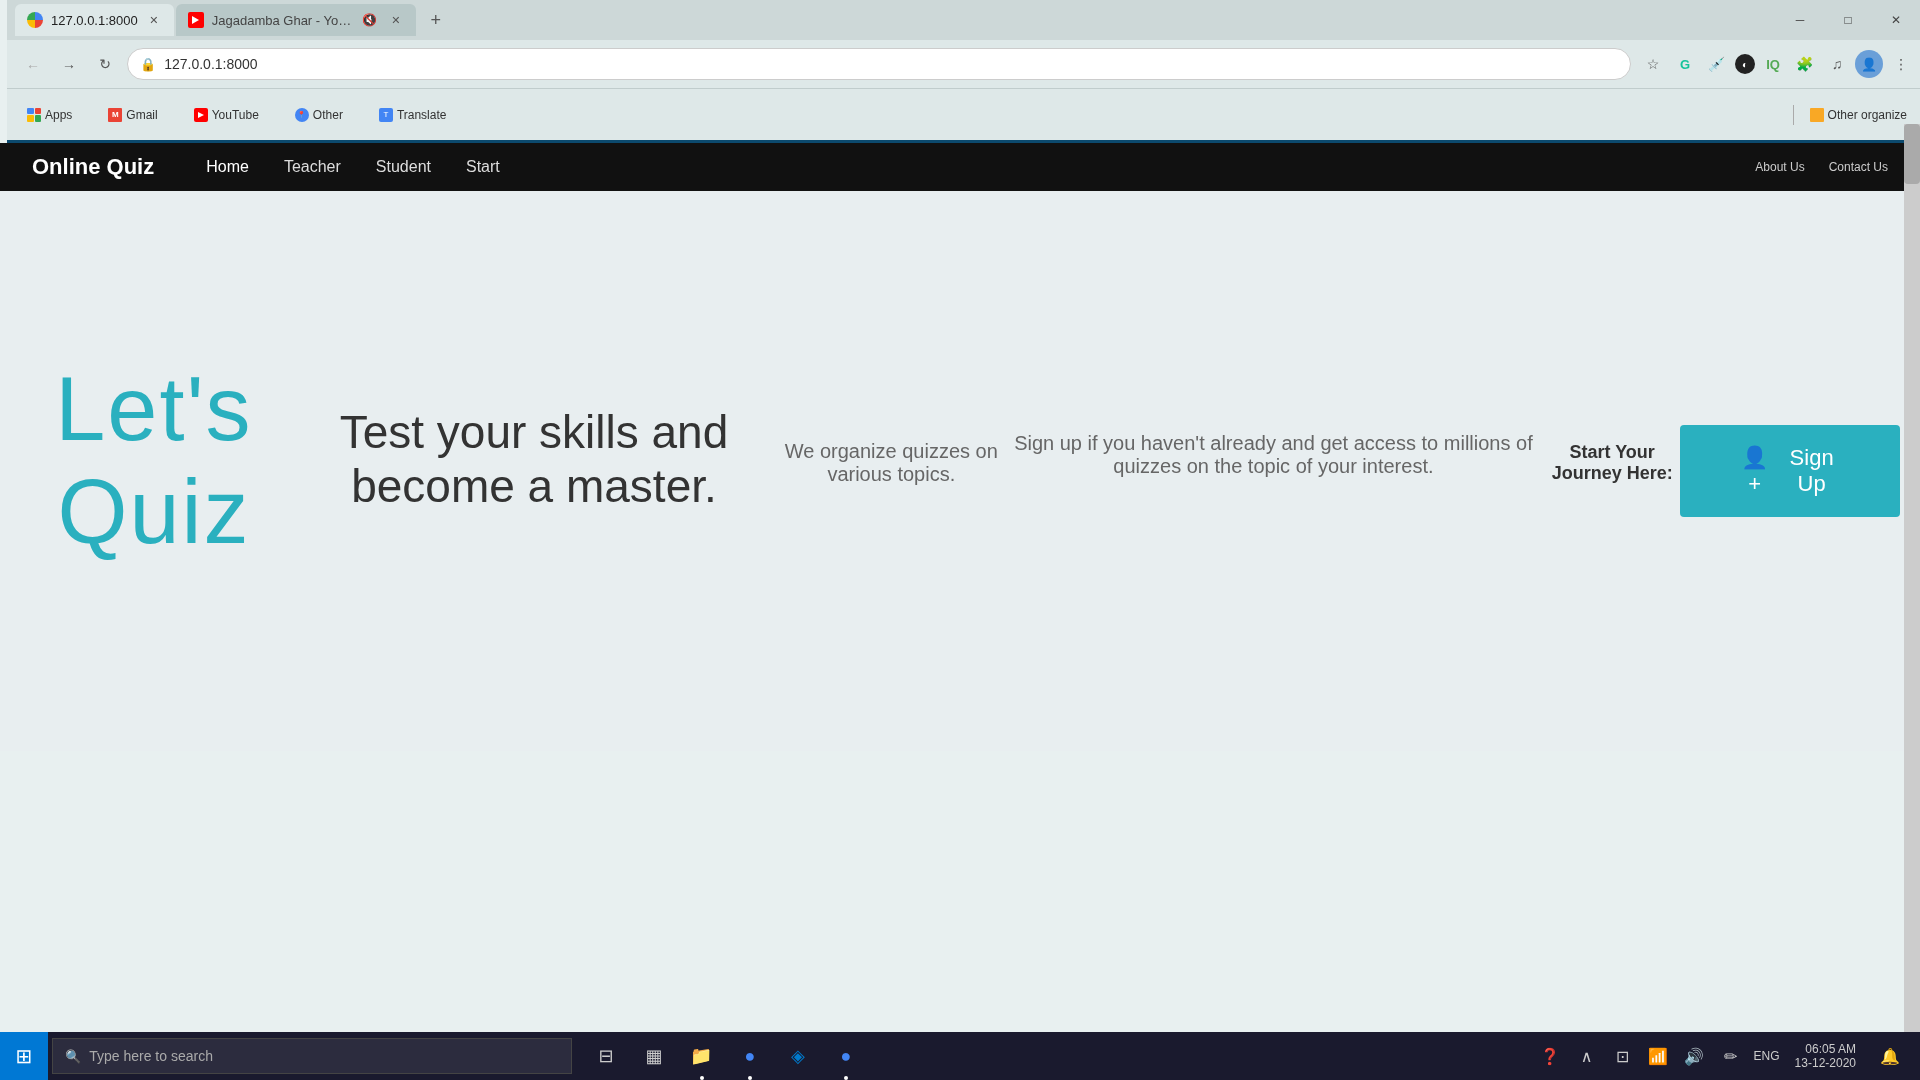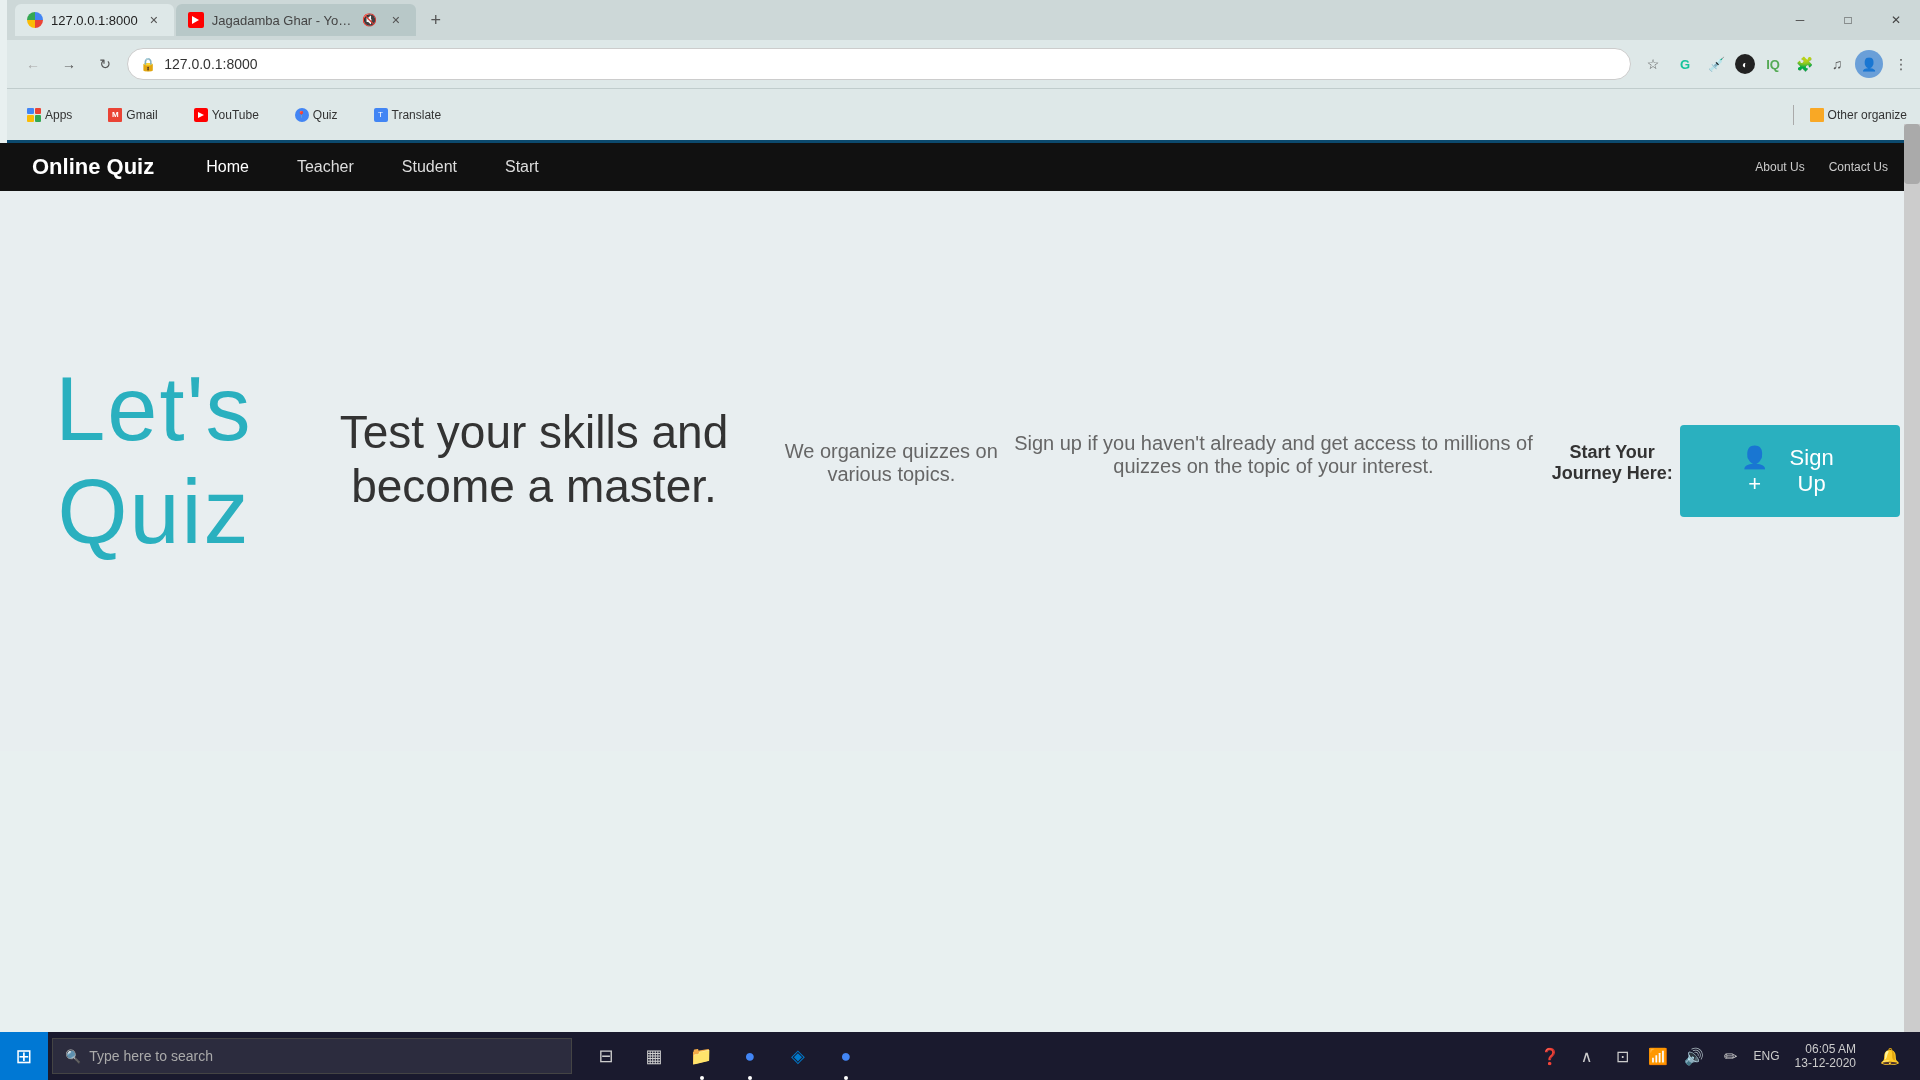--- a/index.html
+++ b/index.html
@@ -210,21 +210,21 @@
 
     .app-logo {
       font-size: 22px;
       font-weight: bold;
       color: #fff;
       margin-right: 40px;
     }
 
     .nav-links {
       display: flex;
-      gap: 24px;
+      gap: 11px;
       align-items: center;
     }
 
     .nav-link {
       color: #ddd;
       text-decoration: none;
       padding: 8px 12px;
       font-size: 16px;
       cursor: pointer;
       border-radius: 4px;
@@ -605,21 +605,21 @@
       <span>Gmail</span>
     </div>
 
     <div class="bookmark-item">
       <div class="bm-yt"></div>
       <span>YouTube</span>
     </div>
 
     <div class="bookmark-item">
       <div class="bm-maps">📍</div>
-      <span>Quiz</span>
+      <span>Other</span>
     </div>
 
     <div class="bookmark-item">
       <div class="bm-translate">T</div>
       <span>Translate</span>
     </div>
 
     <div class="bookmarks-right">
       <div class="bookmarks-divider"></div>
       <div class="bookmark-item">

